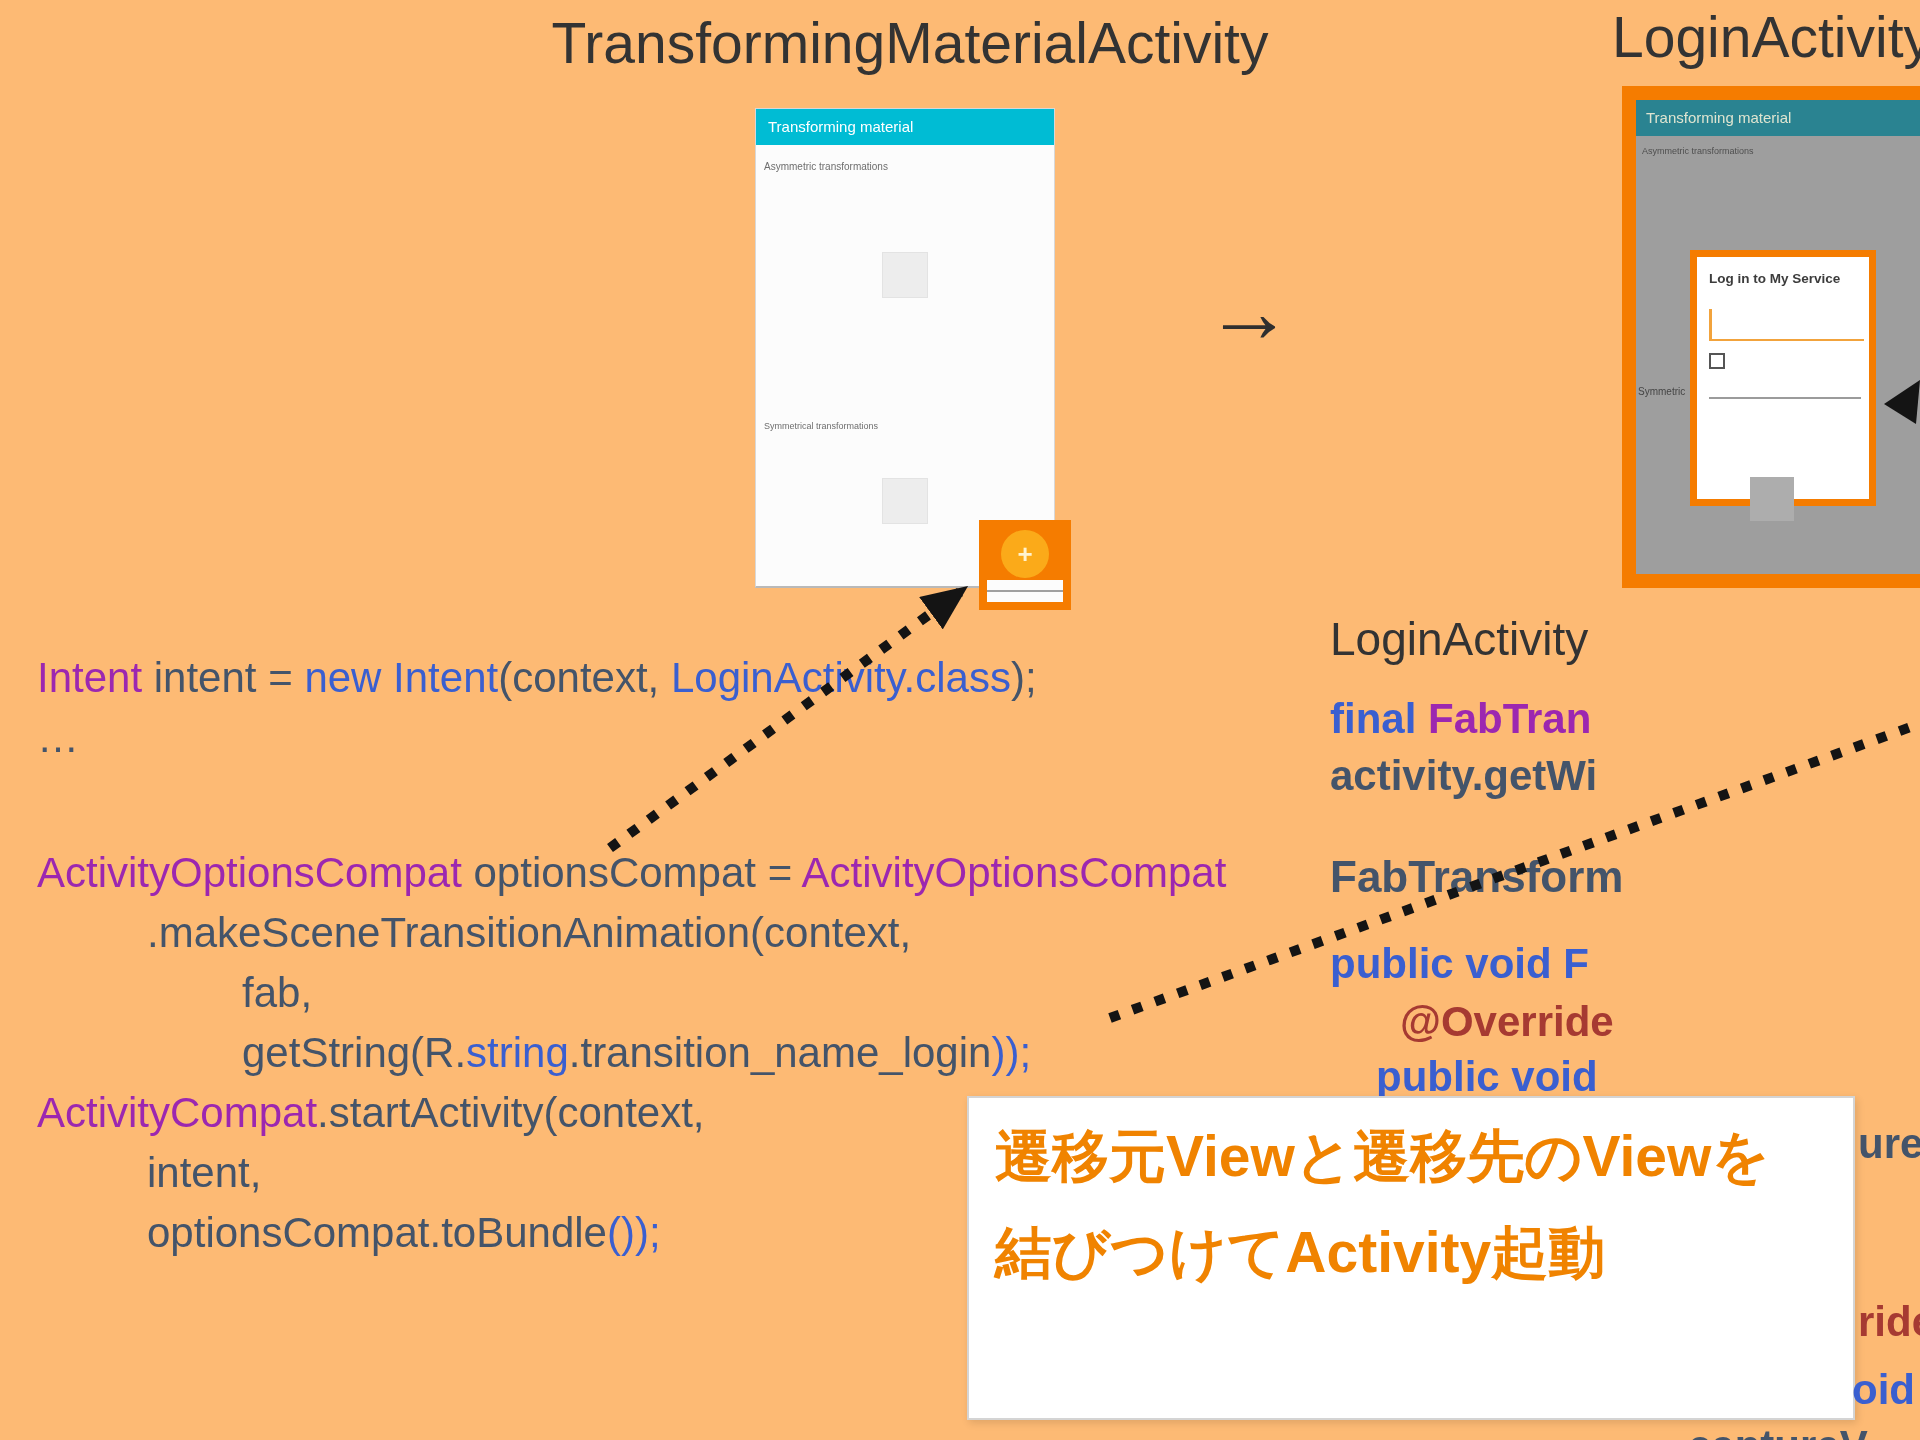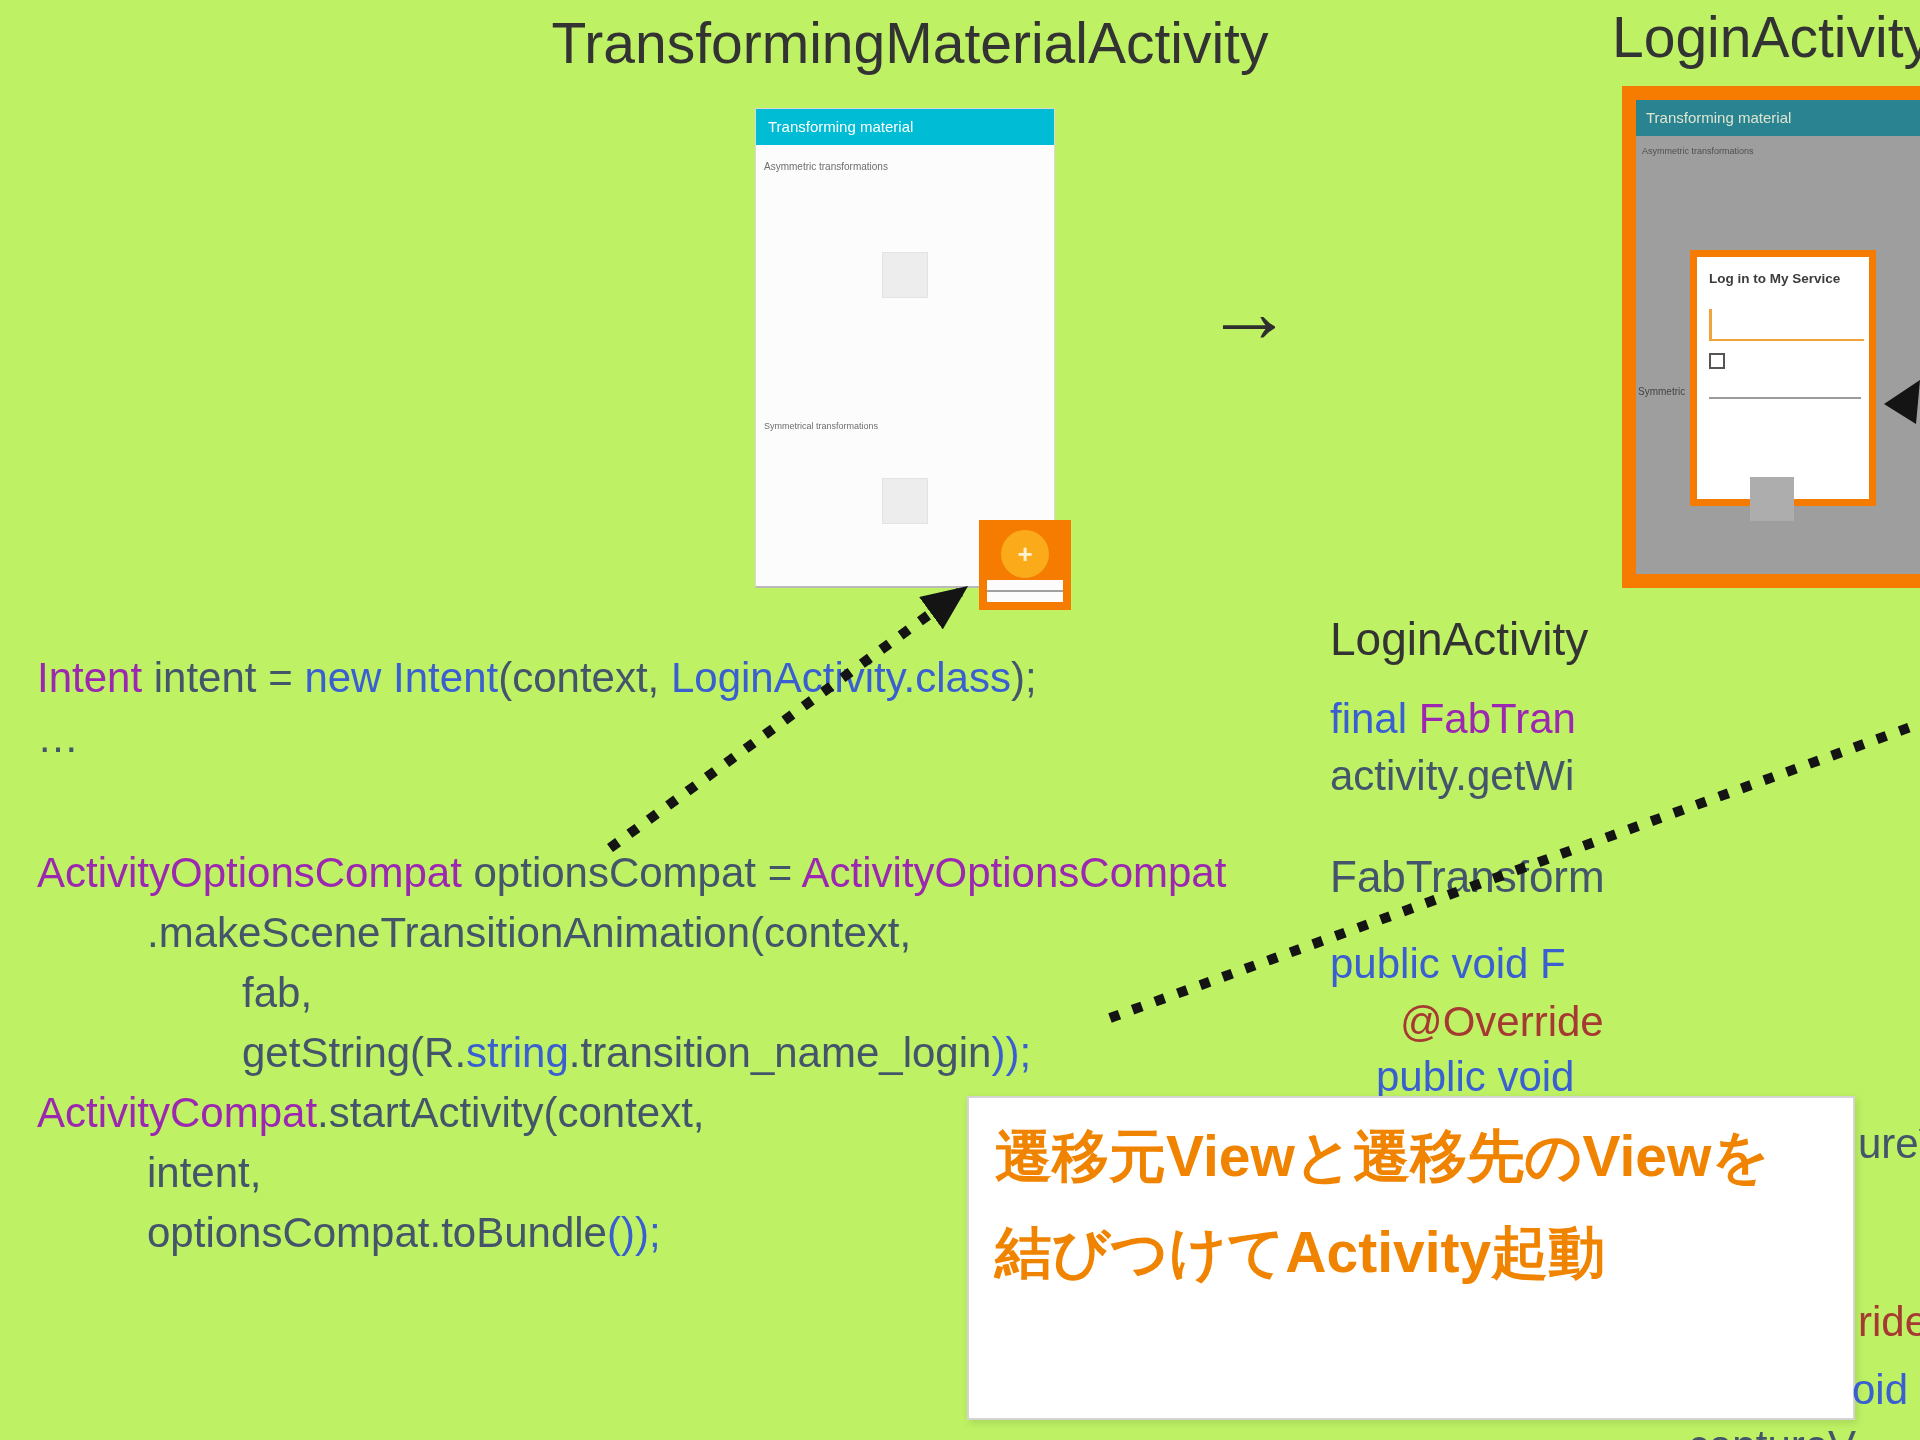--- a/index.html
+++ b/index.html
@@ -1,16 +1,16 @@
 <!DOCTYPE html>
 <html><head>
 <meta charset="utf-8">
 <style>
   html,body{margin:0;padding:0;background:#ffffff;}
-  .stage{position:relative;width:1920px;height:1440px;overflow:hidden;background:#bef264;
+  .stage{position:relative;width:1920px;height:1440px;overflow:hidden;background:#fdba74;
          font-family:"Liberation Sans", sans-serif;}
 
   
   .title-left{position:absolute;left:380px;top:10px;width:1060px;text-align:center;
               font-size:57px;font-weight:500;color:#333;}
   .title-right{position:absolute;left:1612px;top:4px;font-size:57px;font-weight:500;color:#333;white-space:nowrap;}
   .flow-arrow{position:absolute;left:1205px;top:268px;font-size:88px;color:#2f2f2f;line-height:1;}
 
   
   .phone1{position:absolute;left:755px;top:108px;width:300px;height:480px;background:#fcfcfc;
@@ -50,21 +50,21 @@
   .code-main{position:absolute;left:37px;top:648px;font-size:42px;z-index:1;}
   .cl{height:60px;line-height:60px;white-space:nowrap;}
   .cl.spacer{height:75px;}
   .ind1{padding-left:110px;}
   .ind2{padding-left:205px;}
   .tok-navy{color:#44546a;}
   .tok-blue{color:#3a5fd0;}
   .tok-purple{color:#9c27b0;}
   .tok-red{color:#a63a32;}
 
-  .rtext{position:absolute;font-size:42px;white-space:nowrap;z-index:1;}
+  .rtext{position:absolute;font-size:42px;white-space:nowrap;z-index:1;font-weight:bold;}
   .rheading{position:absolute;left:1330px;top:612px;font-size:46px;color:#333;white-space:nowrap;z-index:1;}
   .rbig{font-size:44px;}
   .frag{z-index:12;}
 
   
   .callout{position:absolute;left:967px;top:1096px;width:888px;height:324px;background:#ffffff;
            border:2px solid #d4d4d4;box-sizing:border-box;z-index:10;
            box-shadow:2px 3px 8px rgba(0,0,0,0.12);padding:10px 26px;}
   .callout div{font-size:57px;font-weight:bold;color:#f08300;line-height:96px;white-space:nowrap;}
 

